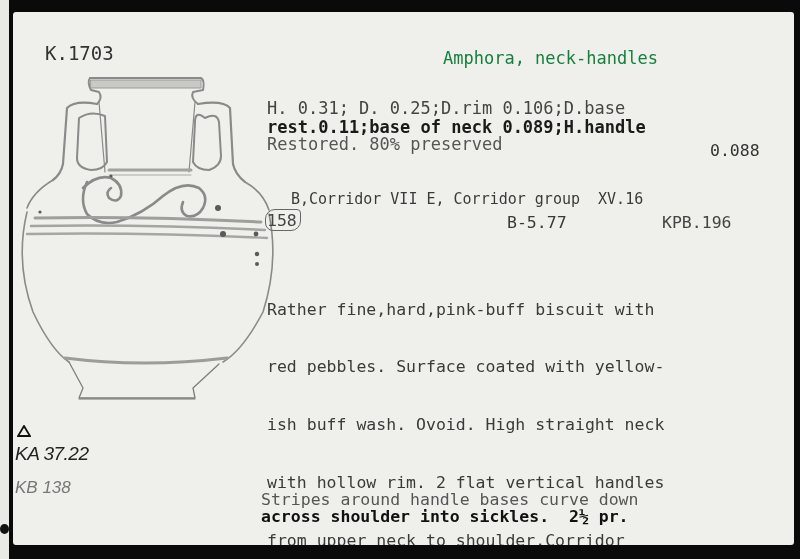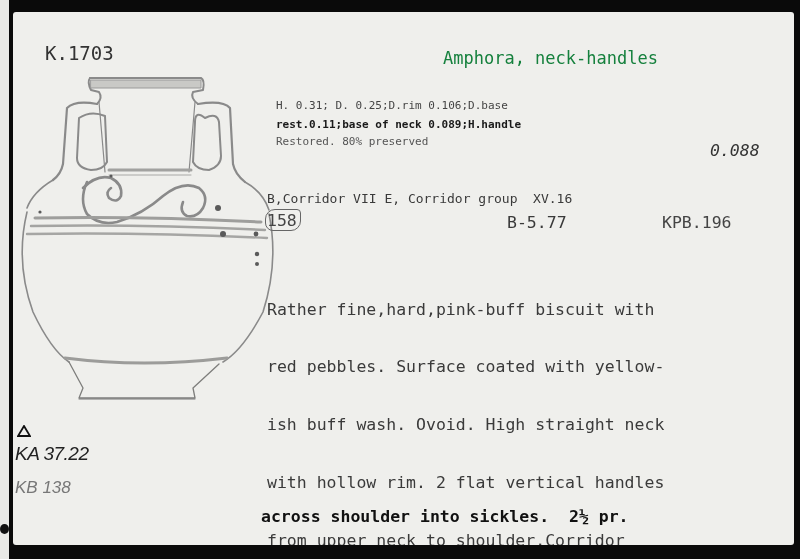--- a/index.html
+++ b/index.html
@@ -44,34 +44,33 @@
       font-size: 19px;
       color: #333;
     }
     .title {
       left: 430px; top: 38px;
       font-size: 17px;
       color: #15803d;
     }
     .meas {
       left: 254px;
-      font-size: 11px;
-      margin-left: 9px;
+      font-size: 17px;
     }
     .meas.l1 { top: 88px; color: #444; }
     .meas.l2 { top: 107px; color: #1a1a1a; font-weight: bold; }
     .meas.l3 { top: 124px; color: #555; }
     .meas-val {
       left: 697px; top: 131px;
       font-size: 16.5px;
       color: #333;
-      font-style: italic;
     }
     .prov {
-      font-size: 13px;
+      font-size: 15px;
+      margin-left: 24px;
     }
     .prov.l1 { left: 254px; top: 180px; color: #3a3a3a; }
     .prov-num {
       left: 254px; top: 197px;
       font-size: 16.5px;
       color: #444;
       border: 1.4px solid #666;
       border-radius: 10px 4px 10px 8px;
       padding: 3px 3px 0 1px;
       margin-left: -2px;
@@ -208,20 +207,21 @@
       <span class="line">ish buff wash. Ovoid. High straight neck</span>
       <span class="line">with hollow rim. 2 flat vertical handles</span>
       <span class="line">from upper neck to shoulder.Corridor</span>
       
       
       
       
       
     </div>
 
+    <div class="typed note1">Stripes around handle bases curve down</div>
     <div class="typed note2">across shoulder into sickles.  2½ pr.</div>
 
     <svg class="triangle" width="14" height="12" viewBox="0 0 14 12">
       <path d="M7 1 L13 11 L1 11 Z" fill="none" stroke="#111" stroke-width="1.8"></path>
     </svg>
     <div class="hand hand-ka">KA 37.22</div>
     <div class="hand hand-kb">KB 138</div>
   </div>
 
   <div class="hole-dot"></div>

